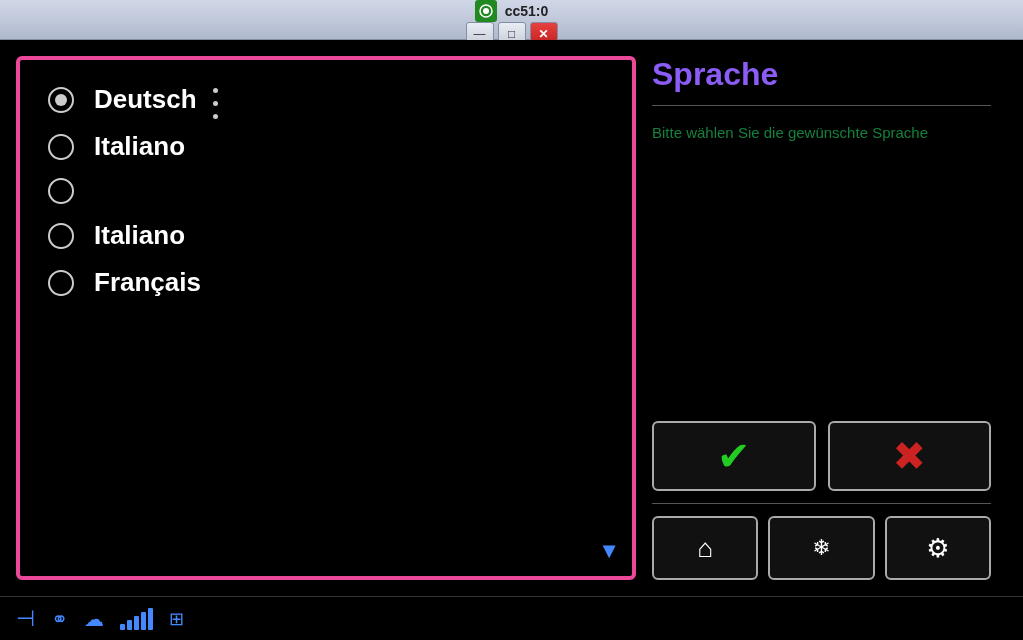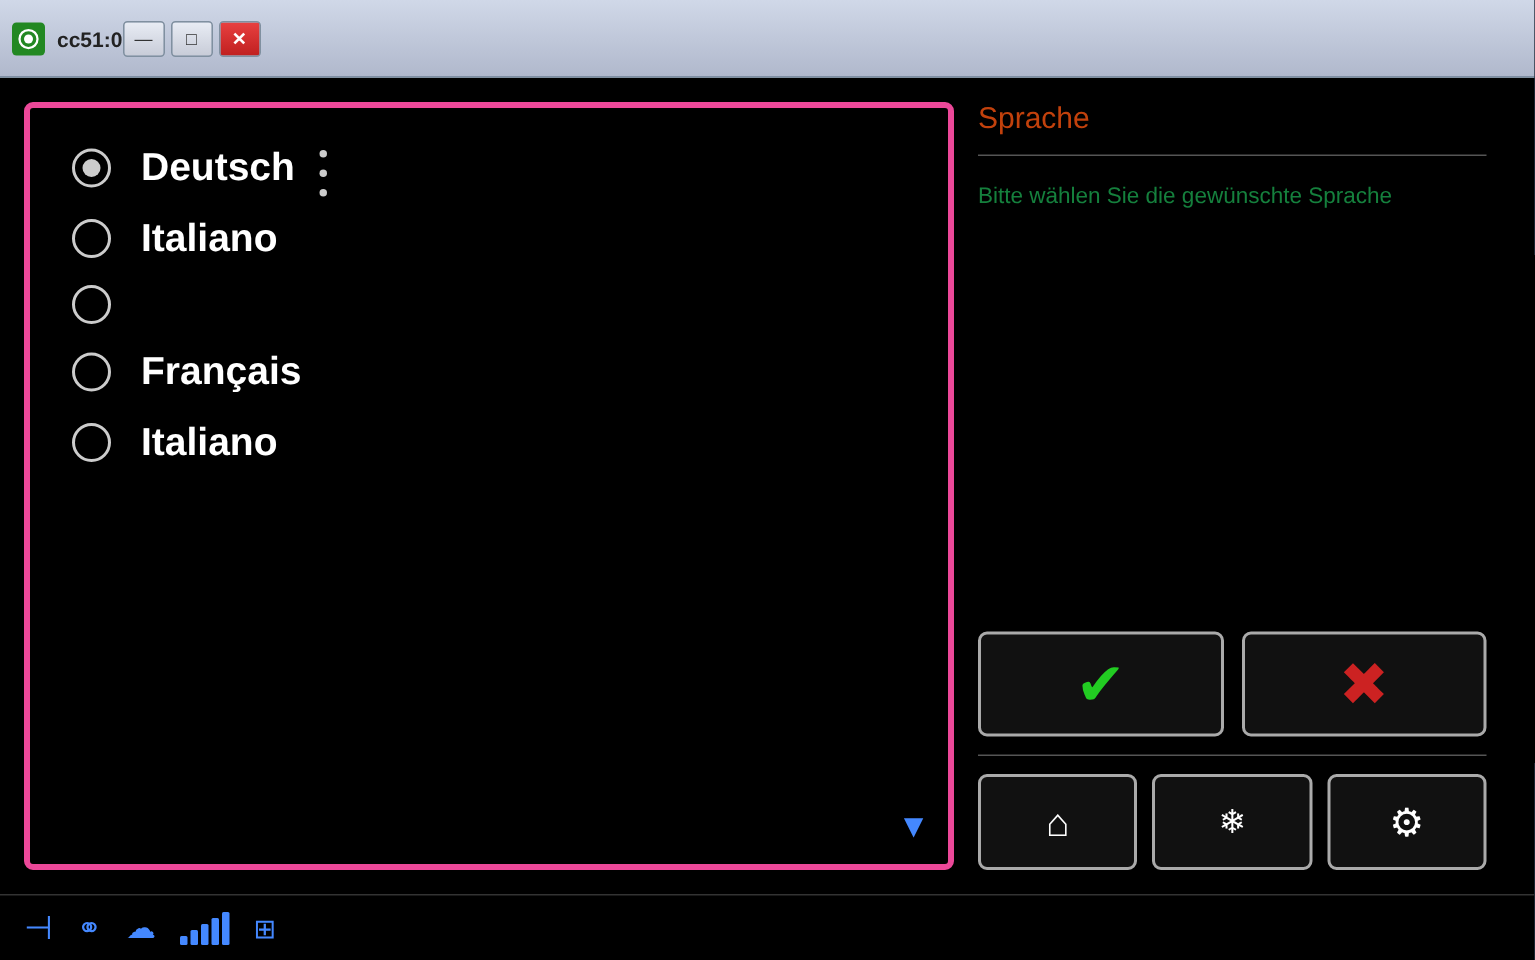--- a/index.html
+++ b/index.html
@@ -8,27 +8,29 @@
       height: 640px;
       background: #4a6080;
       font-family: Arial, sans-serif;
       overflow: hidden;
       display: flex;
       flex-direction: column;
     }
 
     
     .title-bar {
-      height: 52px;
+      height: 40px;
       background: linear-gradient(to bottom, #d0d8e8, #b0b8cc);
       display: flex;
       align-items: center;
+      justify-content: space-between;
       padding: 0 8px;
       border-bottom: 1px solid #8090a0;
       flex-shrink: 0;
+      flex-direction: column;
     }
     .title-bar-left {
       display: flex;
       align-items: center;
       gap: 8px;
     }
     .title-bar-icon {
       width: 22px;
       height: 22px;
       background: #228822;
@@ -146,23 +148,23 @@
     
     .right-panel {
       flex: 1;
       display: flex;
       flex-direction: column;
       padding: 0 16px;
       gap: 0;
     }
 
     .panel-title {
-      color: #c2410c;
-      font-size: 20px;
-      font-weight: normal;
+      color: #8b5cf6;
+      font-size: 32px;
+      font-weight: bold;
       padding-bottom: 12px;
       border-bottom: 1px solid #555;
       margin-bottom: 16px;
     }
 
     .panel-description {
       color: #15803d;
       font-size: 15px;
       line-height: 1.4;
       flex: 1;
@@ -278,25 +280,25 @@
         </div>
         <div class="language-item">
           <div class="radio-outer"></div>
           <span class="language-label">Italiano</span>
         </div>
         <div class="language-item">
           <div class="radio-outer"></div>
         </div>
         <div class="language-item">
           <div class="radio-outer"></div>
+          <span class="language-label">Italiano</span>
+        </div>
+        <div class="language-item">
+          <div class="radio-outer"></div>
           <span class="language-label">Français</span>
-        </div>
-        <div class="language-item">
-          <div class="radio-outer"></div>
-          <span class="language-label">Italiano</span>
         </div>
       </div>
 
     <div class="dots-area">
       <div class="dot"></div>
       <div class="dot"></div>
       <div class="dot"></div>
     </div>
 
     <div class="scroll-indicator">▼</div>

